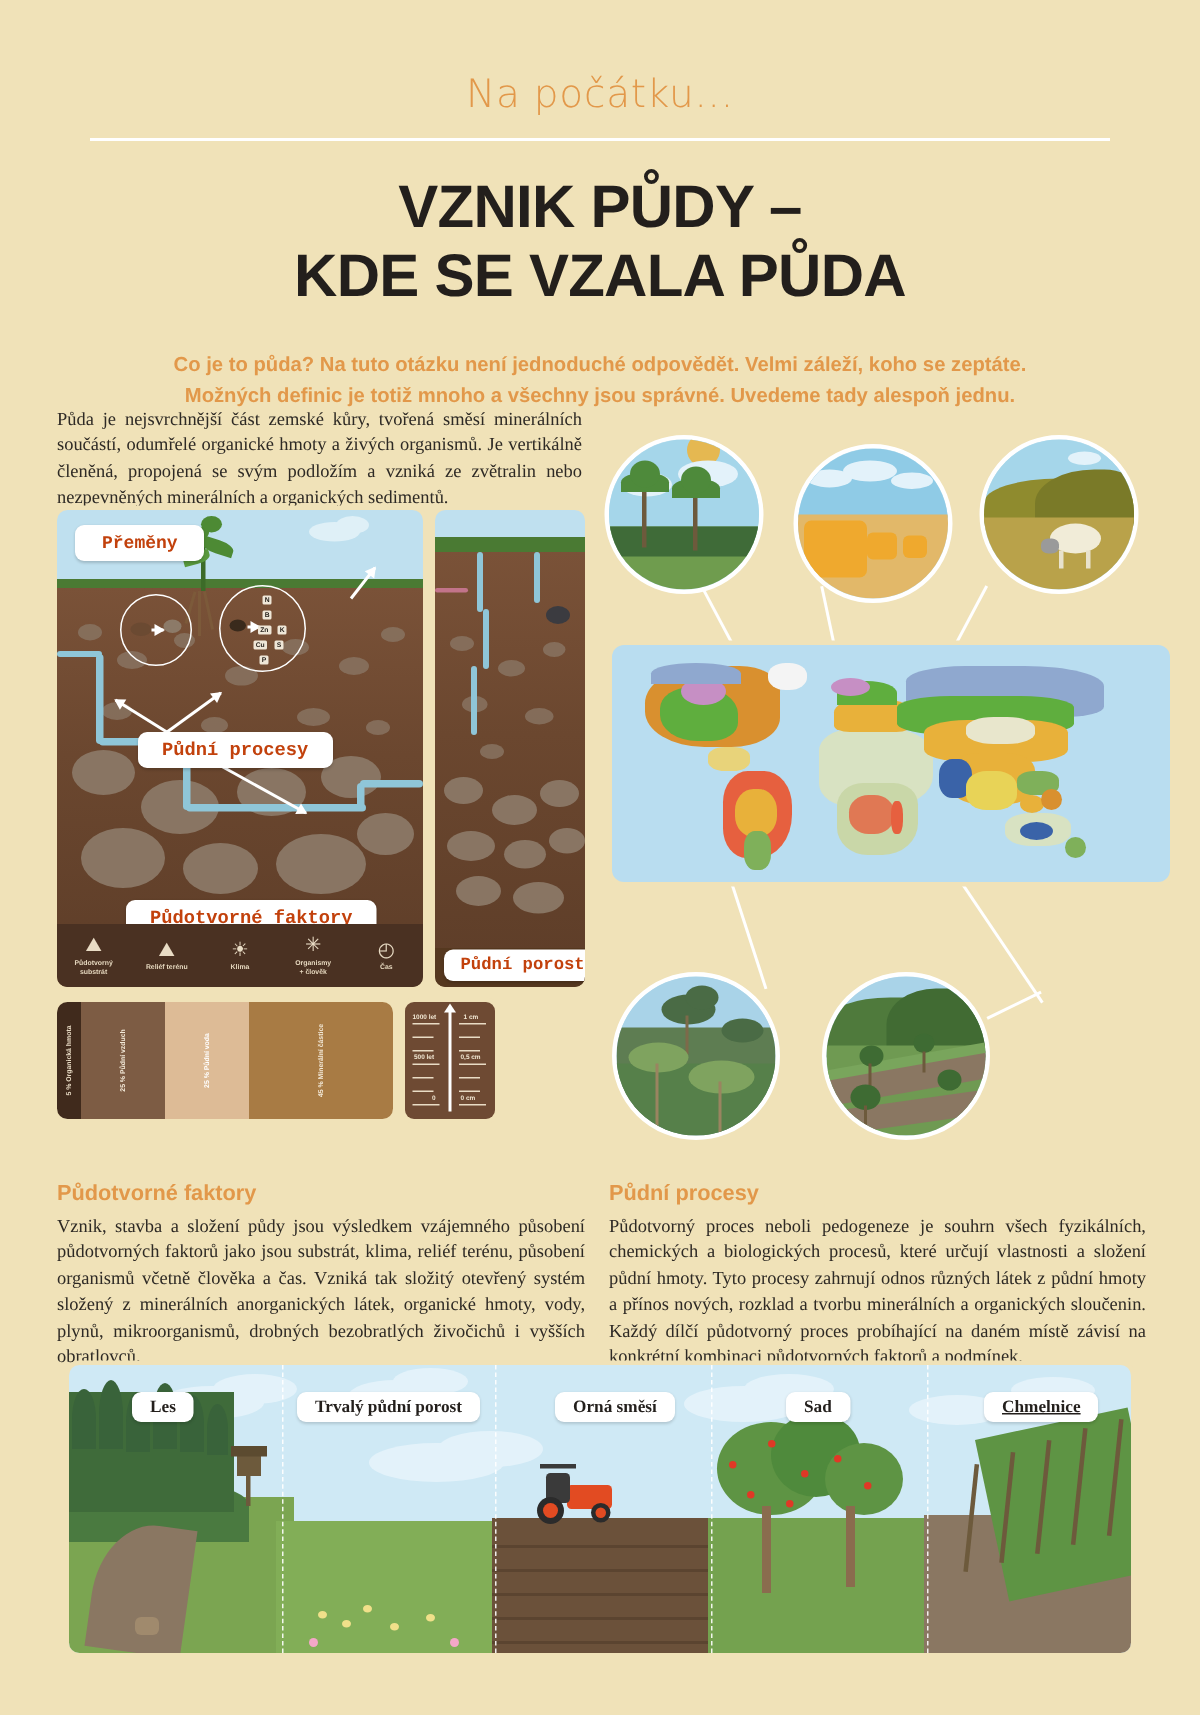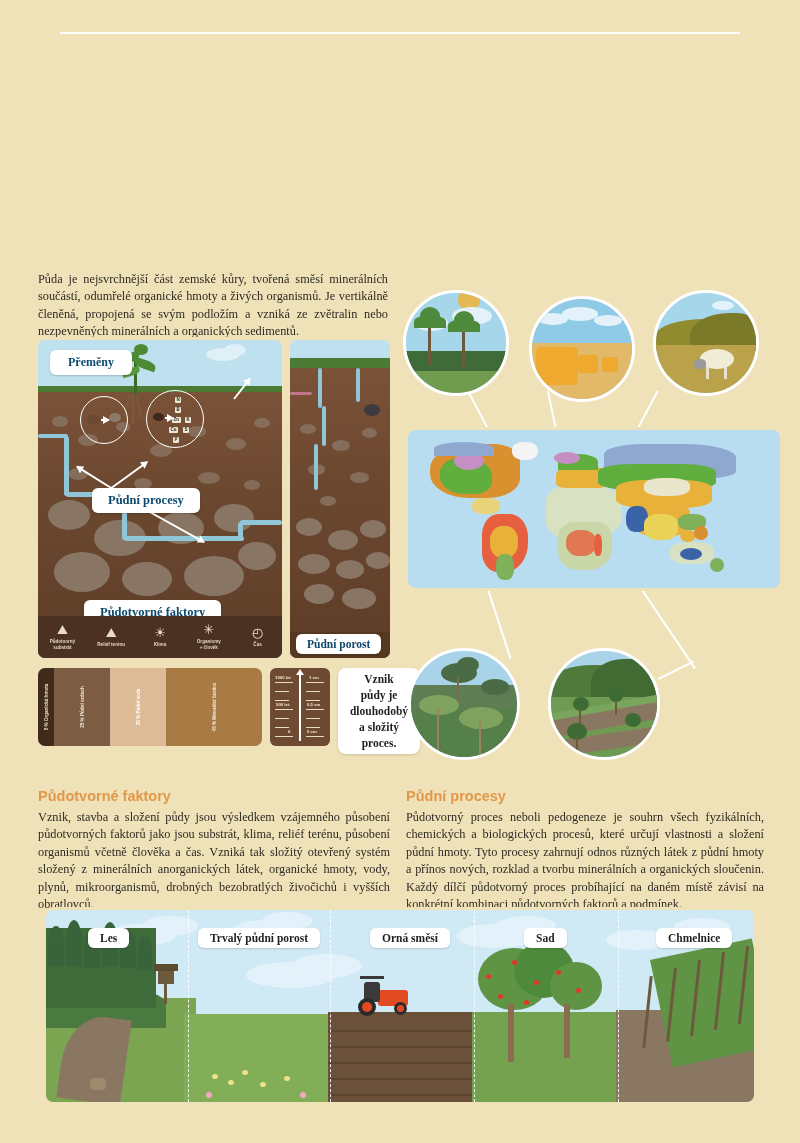--- a/index.html
+++ b/index.html
@@ -75,22 +75,22 @@
     background:linear-gradient(#7a5238 0%,#6b472f 42%,#5d3d28 100%);}
   .darkstrip{position:absolute;left:0;right:0;bottom:0;height:42px;background:#4a3122;}
   .grassline{position:absolute;left:0;right:0;top:46px;height:9px;background:#4a7a33;}
 
   .rock{position:absolute;background:#8c7a68;border-radius:50%;opacity:.92;}
   .pebble{position:absolute;background:#8a7664;border-radius:50%;opacity:.8;}
   .water{position:absolute;background:#8fc6d8;border-radius:6px;}
 
   .lbl{
     position:absolute;background:#fff;border-radius:6px;
-    font-family:Liberation Serif, serif;font-weight:bold;
-    color:#0c4a6e;text-align:center;
+    font-family:Liberation Mono, monospace;font-weight:bold;
+    color:#c2410c;text-align:center;
     box-shadow:0 1px 2px rgba(0,0,0,.18);
     white-space:nowrap;
   }
   .lbl-premeny{left:12px;top:10px;padding:5px 18px;font-size:12px;}
   .lbl-procesy{left:54px;top:148px;padding:5px 16px;font-size:12.5px;}
   .lbl-faktory{left:46px;top:260px;padding:5px 16px;font-size:12.5px;}
 
   .iconrow{
     position:absolute;left:0;right:0;bottom:0;height:42px;
     display:flex;align-items:center;justify-content:space-around;
@@ -173,21 +173,26 @@
     font-family:"Liberation Serif",serif;font-weight:bold;color:#231f1c;
     font-size:11.5px;padding:4px 12px;white-space:nowrap;z-index:20;
     box-shadow:0 1px 2px rgba(0,0,0,.15);}
   .divider{position:absolute;top:0;bottom:0;width:0;border-left:1.5px dashed #fff;z-index:15;opacity:.9;}
 </style>
 </head>
 <body>
 
 <div class="poster">
 
+  <div class="kicker">Na počátku...</div>
   <div class="hrule"></div>
+  <div class="title">VZNIK PŮDY –
+KDE SE VZALA PŮDA</div>
+  <div class="subtitle">Co je to půda? Na tuto otázku není jednoduché odpovědět. Velmi záleží, koho se zeptáte.
+Možných definic je totiž mnoho a všechny jsou správné. Uvedeme tady alespoň jednu.</div>
 
   <div class="col-left">
     <div class="intro">Půda je nejsvrchnější část zemské kůry, tvořená směsí minerálních součástí, odumřelé organické hmoty a živých organismů. Je vertikálně členěná, propojená se svým podložím a vzniká ze zvětralin nebo nezpevněných minerálních a organických sedimentů.</div>
   </div>
 
   <div class="soilwrap">
 
     <div class="panel soil-main">
       <div class="sky">
         <div class="cloud" style="left:168px;top:8px;width:34px;height:13px;background:#dff0f7;"></div>
@@ -351,25 +356,20 @@
     <div class="rtick" style="left:36px;top:59px;width:14px;"></div>
     <div class="rtick" style="left:36px;top:68px;width:18px;"></div>
     <div class="rtxt" style="left:5px;top:7px;">1000 let</div>
     <div class="rtxt" style="left:6px;top:34px;">500 let</div>
     <div class="rtxt" style="left:18px;top:61px;">0</div>
     <div class="rtxt" style="left:39px;top:7px;">1 cm</div>
     <div class="rtxt" style="left:37px;top:34px;">0,5 cm</div>
     <div class="rtxt" style="left:37px;top:61px;">0 cm</div>
   </div>
 
-  <div class="notebox note-vznik">Vznik
-půdy je
-dlouhodobý
-a složitý
-proces.</div>
 
   <div class="conn" style="left:450px;top:372px;width:80px;transform:rotate(62deg);"></div>
   <div class="conn" style="left:530px;top:372px;width:66px;transform:rotate(78deg);"></div>
   <div class="conn" style="left:640px;top:372px;width:72px;transform:rotate(118deg);"></div>
   <div class="conn" style="left:470px;top:570px;width:74px;transform:rotate(72deg);"></div>
   <div class="conn" style="left:610px;top:550px;width:120px;transform:rotate(56deg);"></div>
   <div class="conn" style="left:640px;top:660px;width:40px;transform:rotate(-26deg);"></div>
 
   <div class="rcircles">
 
@@ -562,16 +562,16 @@
 
     <div class="divider" style="left:142px;"></div>
     <div class="divider" style="left:284px;"></div>
     <div class="divider" style="left:428px;"></div>
     <div class="divider" style="left:572px;"></div>
 
     <div class="landlbl" style="left:42px;top:18px;">Les</div>
     <div class="landlbl" style="left:152px;top:18px;">Trvalý půdní porost</div>
     <div class="landlbl" style="left:324px;top:18px;">Orná směsí</div>
     <div class="landlbl" style="left:478px;top:18px;">Sad</div>
-    <div class="landlbl" style="left:610px;top:18px;">Chmelnice</div>
+    <div class="landlbl" style="left:610px;top:18px;text-decoration:underline;">Chmelnice</div>
   </div>
 
 </div>
 
 </body></html>

